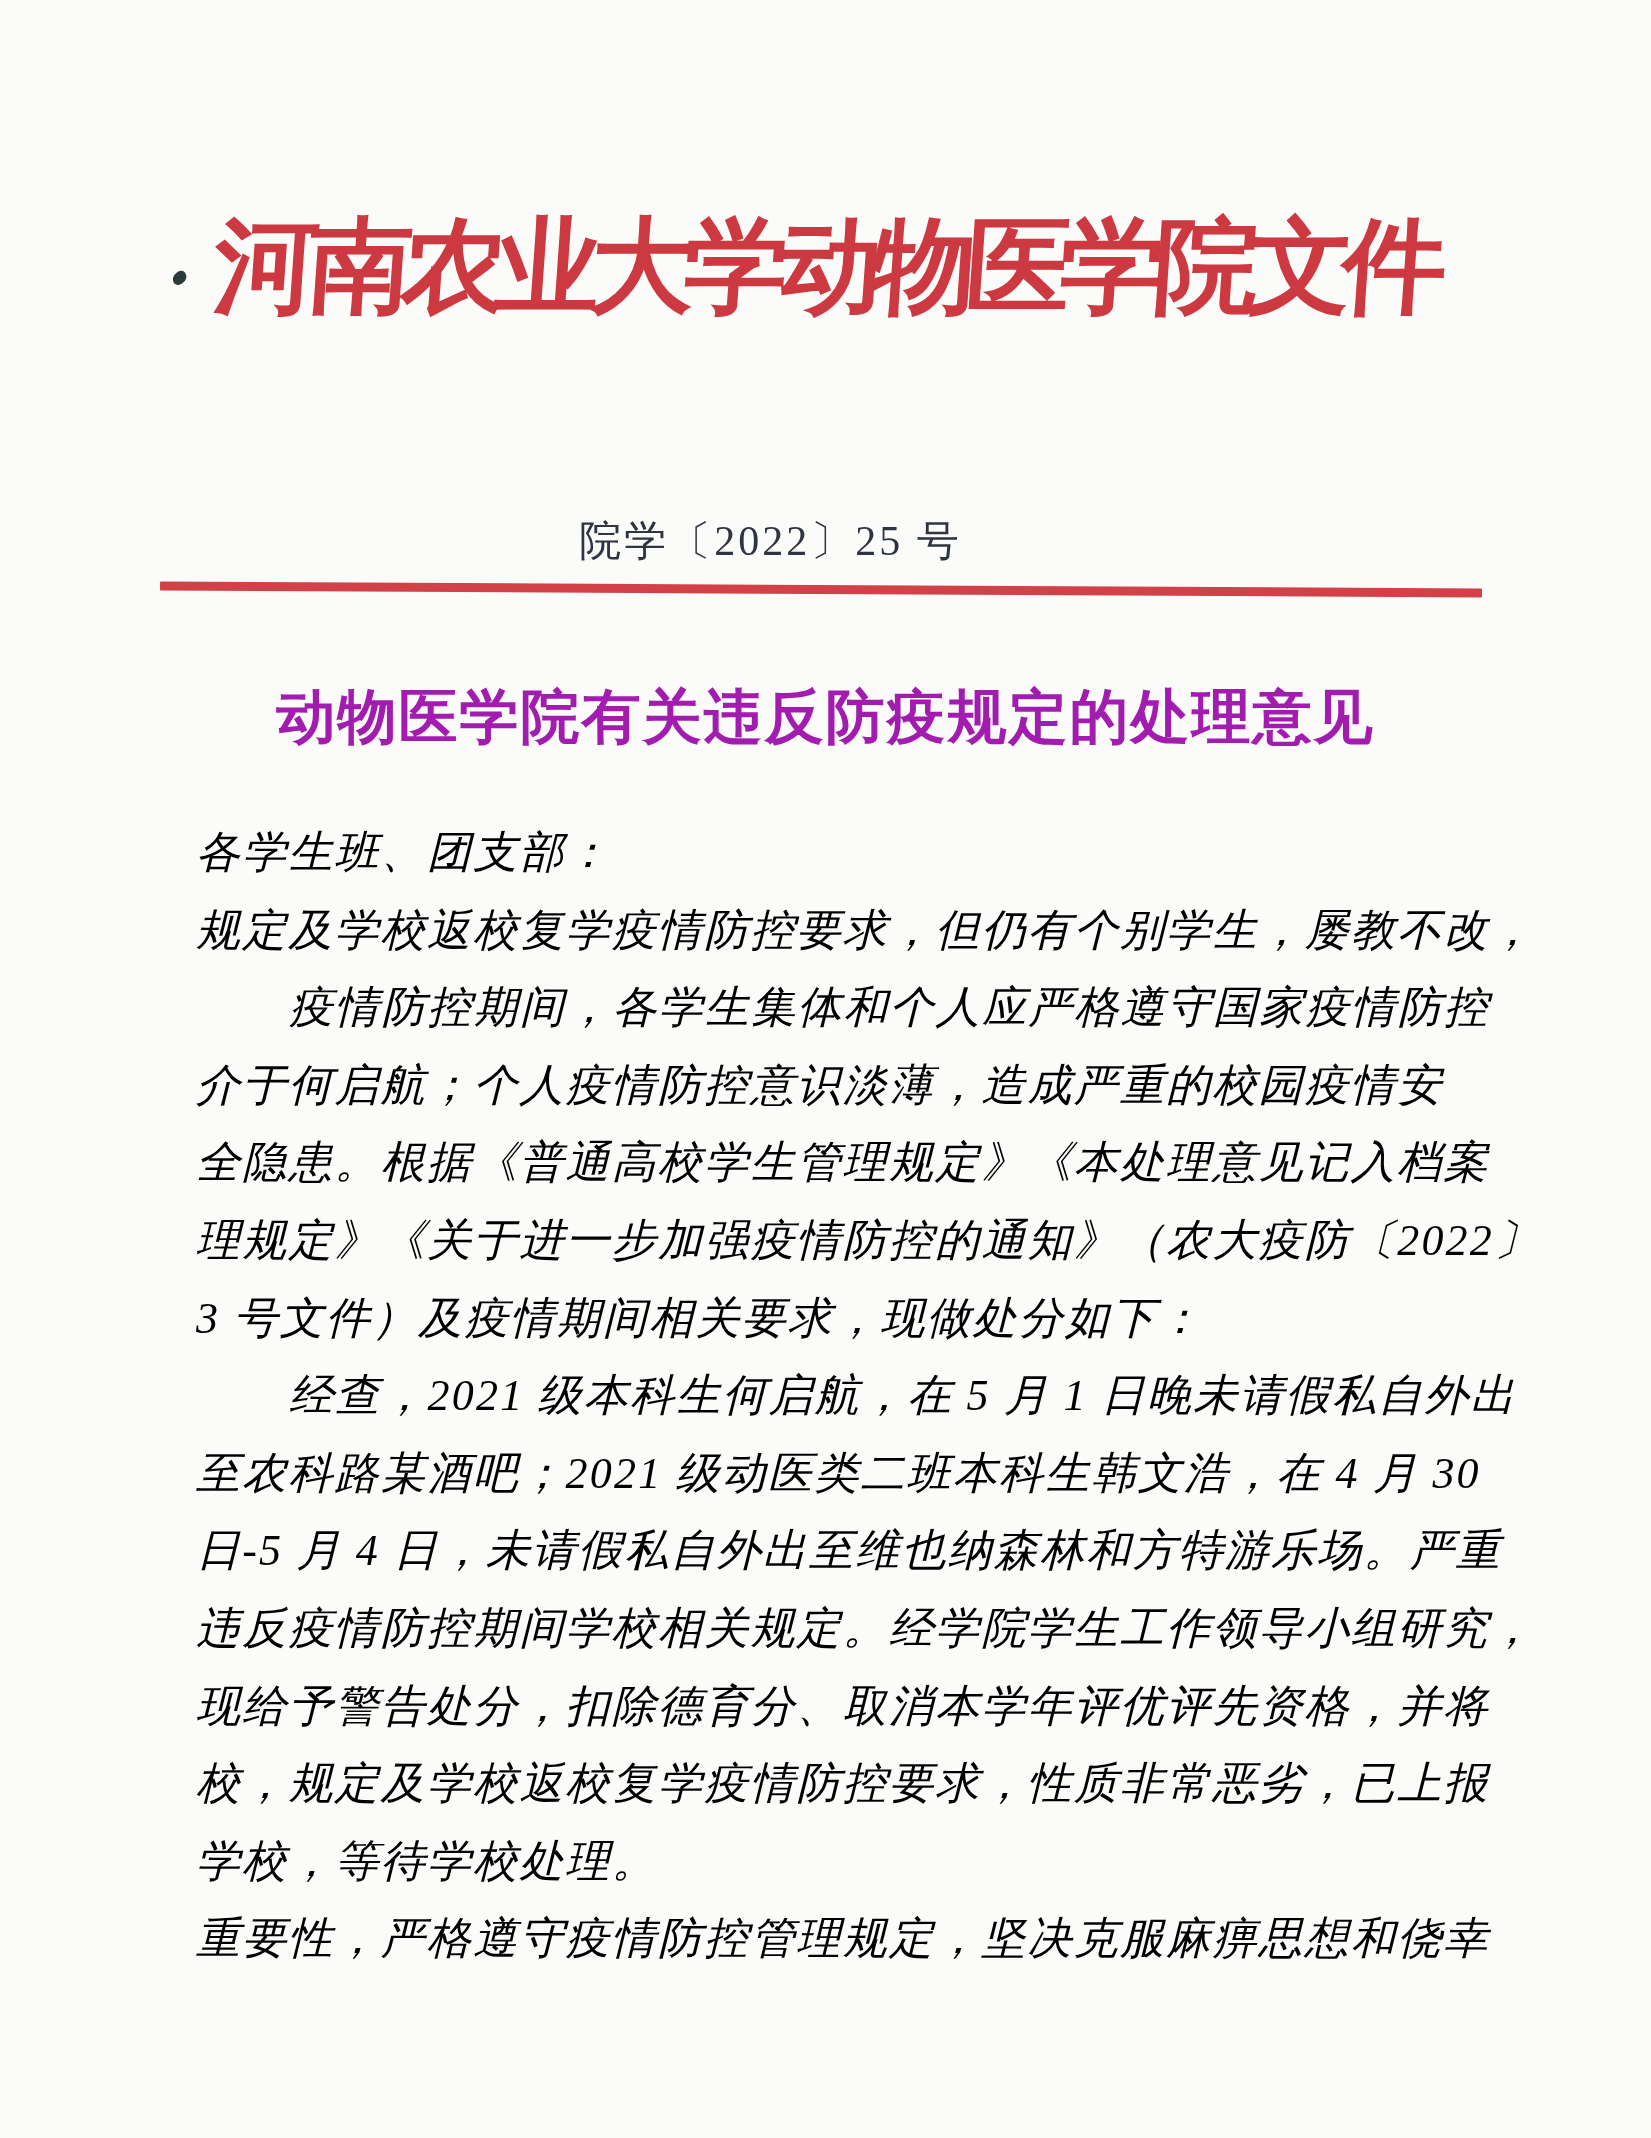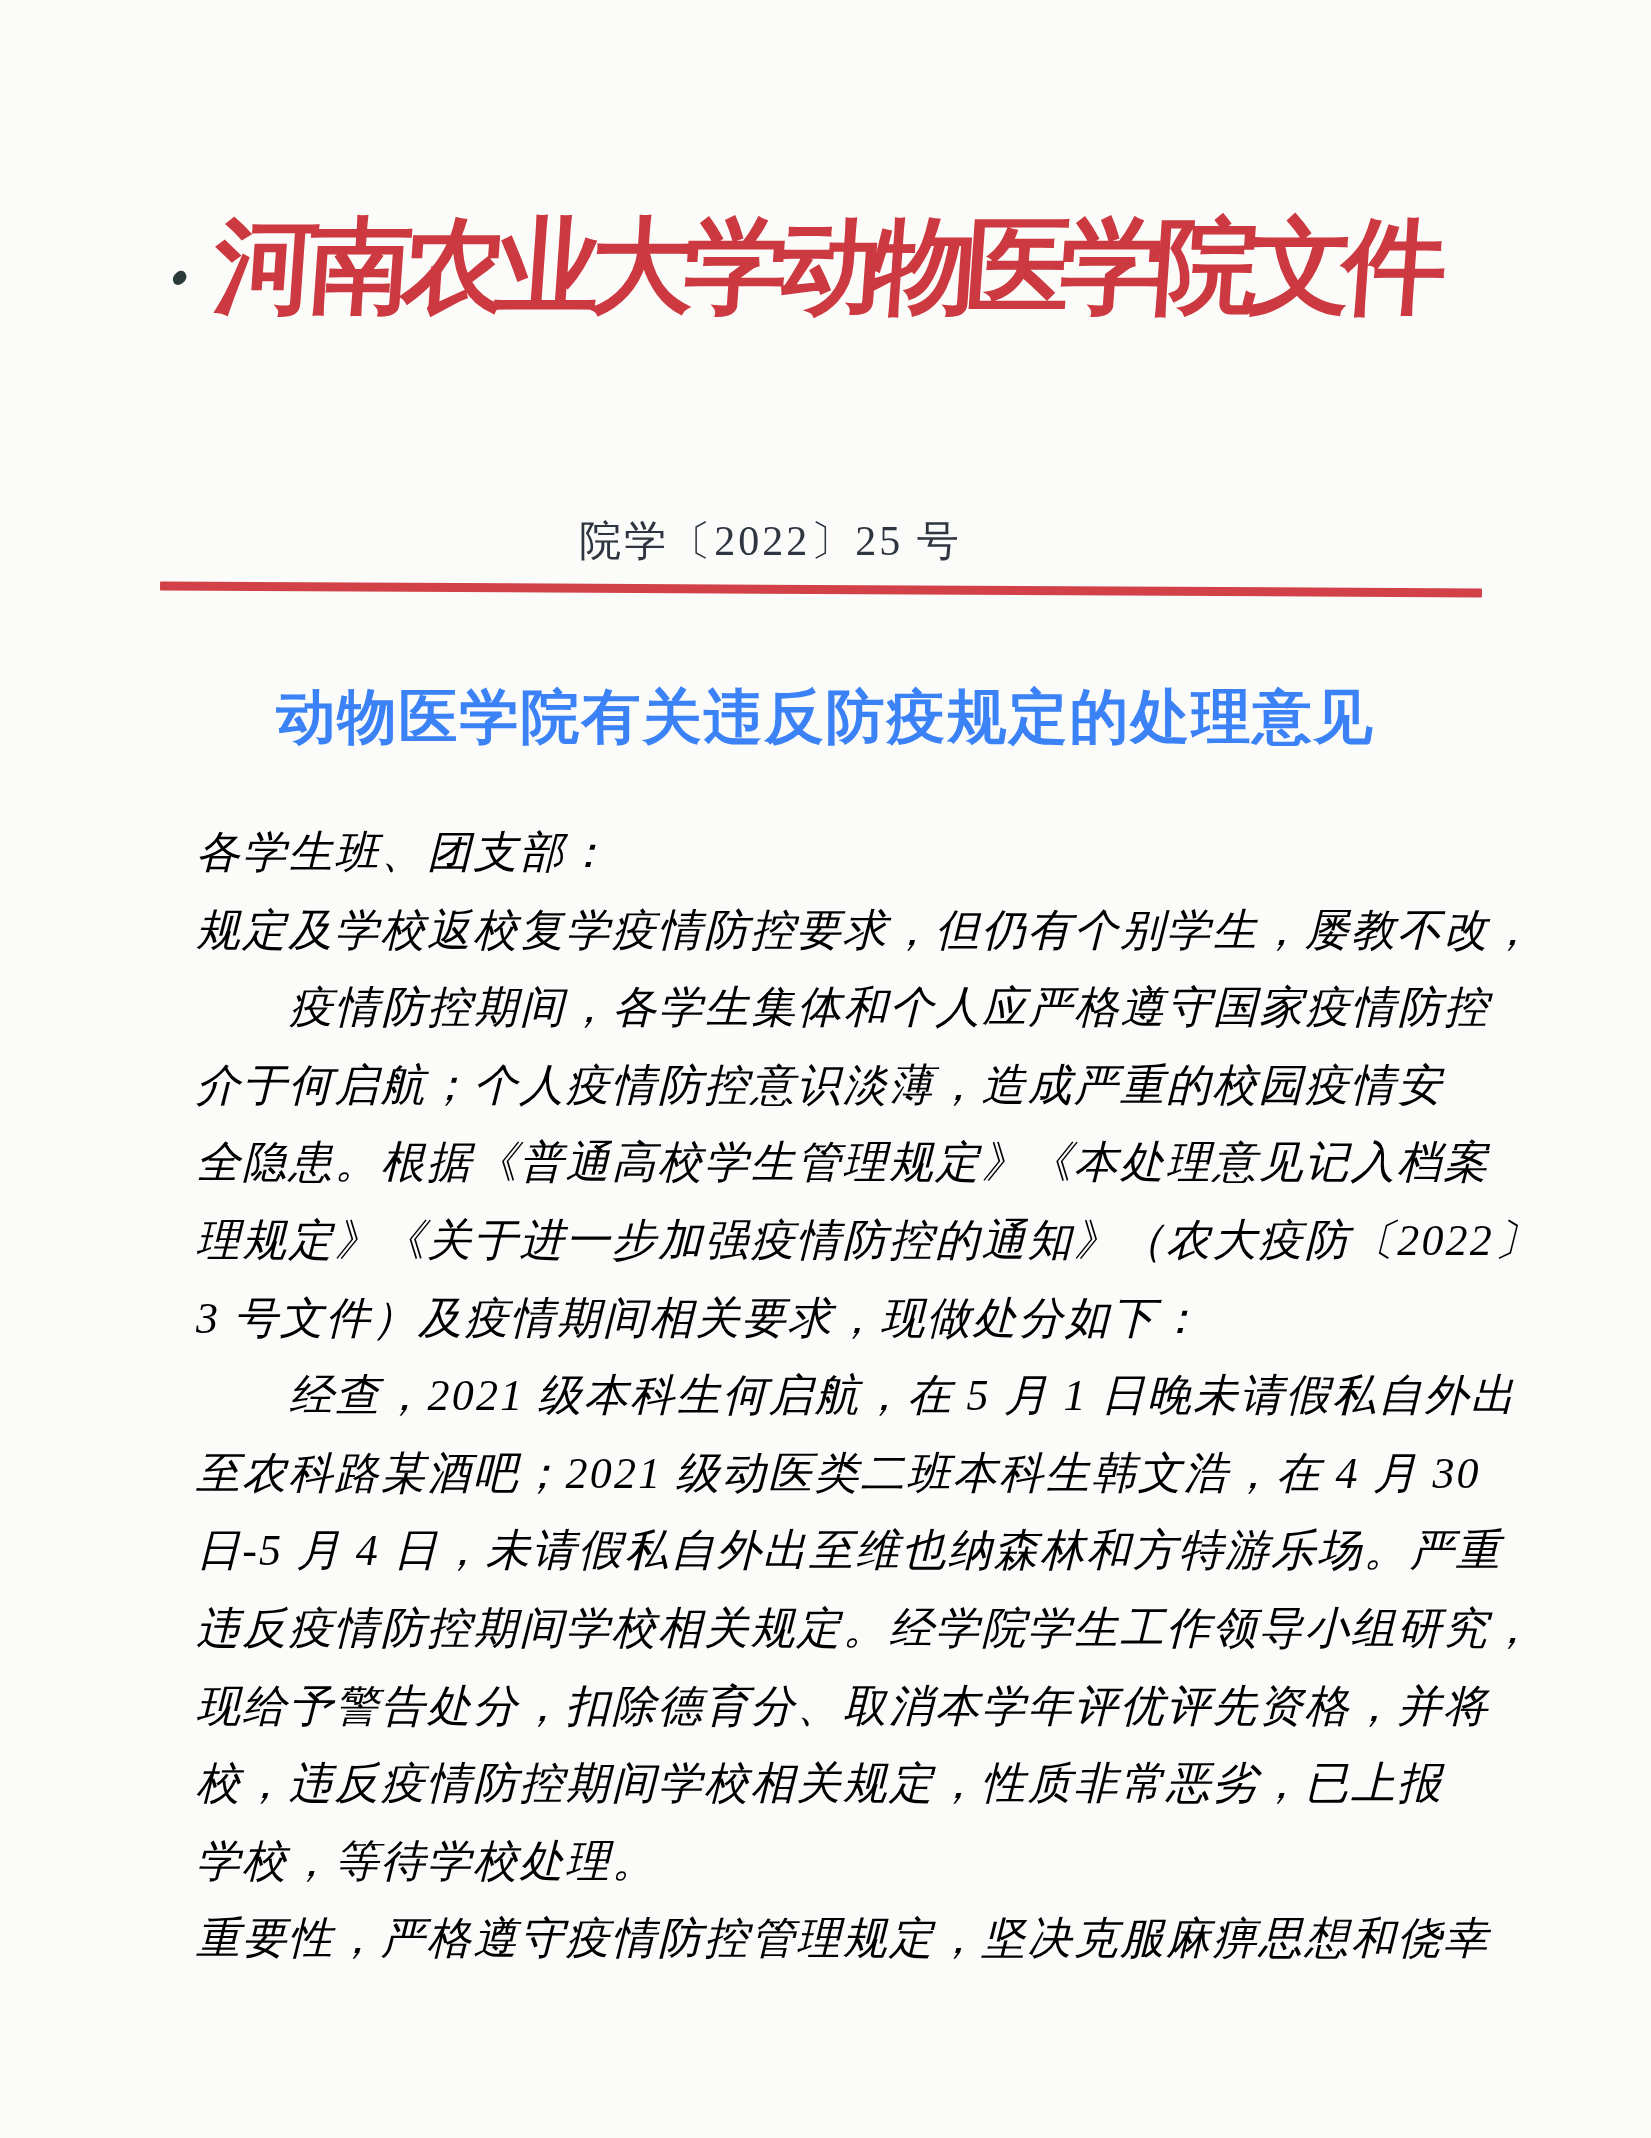--- a/index.html
+++ b/index.html
@@ -67,21 +67,21 @@
   
   .subject-title {
     position: absolute;
     top: 678px;
     left: 0;
     width: 100%;
     text-align: center;
     font-size: 59px;
     font-weight: bold;
     letter-spacing: 2px;
-    color: #3b82f6;
+    color: #a21caf;
     white-space: nowrap;
   }
   
   .doc-body {
     position: absolute;
     top: 814px;
     left: 196px;
     width: 1263px;
     color: #000000;
     font-style: italic;
@@ -119,18 +119,18 @@
     <div class="line indent">疫情防控期间，各学生集体和个人应严格遵守国家疫情防控</div>
     <div class="line">介于何启航；个人疫情防控意识淡薄，造成严重的校园疫情安</div>
     <div class="line">全隐患。根据《普通高校学生管理规定》《本处理意见记入档案</div>
     <div class="line">理规定》《关于进一步加强疫情防控的通知》（农大疫防〔2022〕</div>
     <div class="line">3 号文件）及疫情期间相关要求，现做处分如下：</div>
     <div class="line indent">经查，2021 级本科生何启航，在 5 月 1 日晚未请假私自外出</div>
     <div class="line">至农科路某酒吧；2021 级动医类二班本科生韩文浩，在 4 月 30</div>
     <div class="line">日-5 月 4 日，未请假私自外出至维也纳森林和方特游乐场。严重</div>
     <div class="line">违反疫情防控期间学校相关规定。经学院学生工作领导小组研究，</div>
     <div class="line">现给予警告处分，扣除德育分、取消本学年评优评先资格，并将</div>
-    <div class="line">校，违反疫情防控期间学校相关规定，性质非常恶劣，已上报</div>
+    <div class="line">校，规定及学校返校复学疫情防控要求，性质非常恶劣，已上报</div>
     <div class="line">学校，等待学校处理。</div>
     <div class="line">重要性，严格遵守疫情防控管理规定，坚决克服麻痹思想和侥幸</div>
   </div>
 
 </div>
 
 </body></html>

